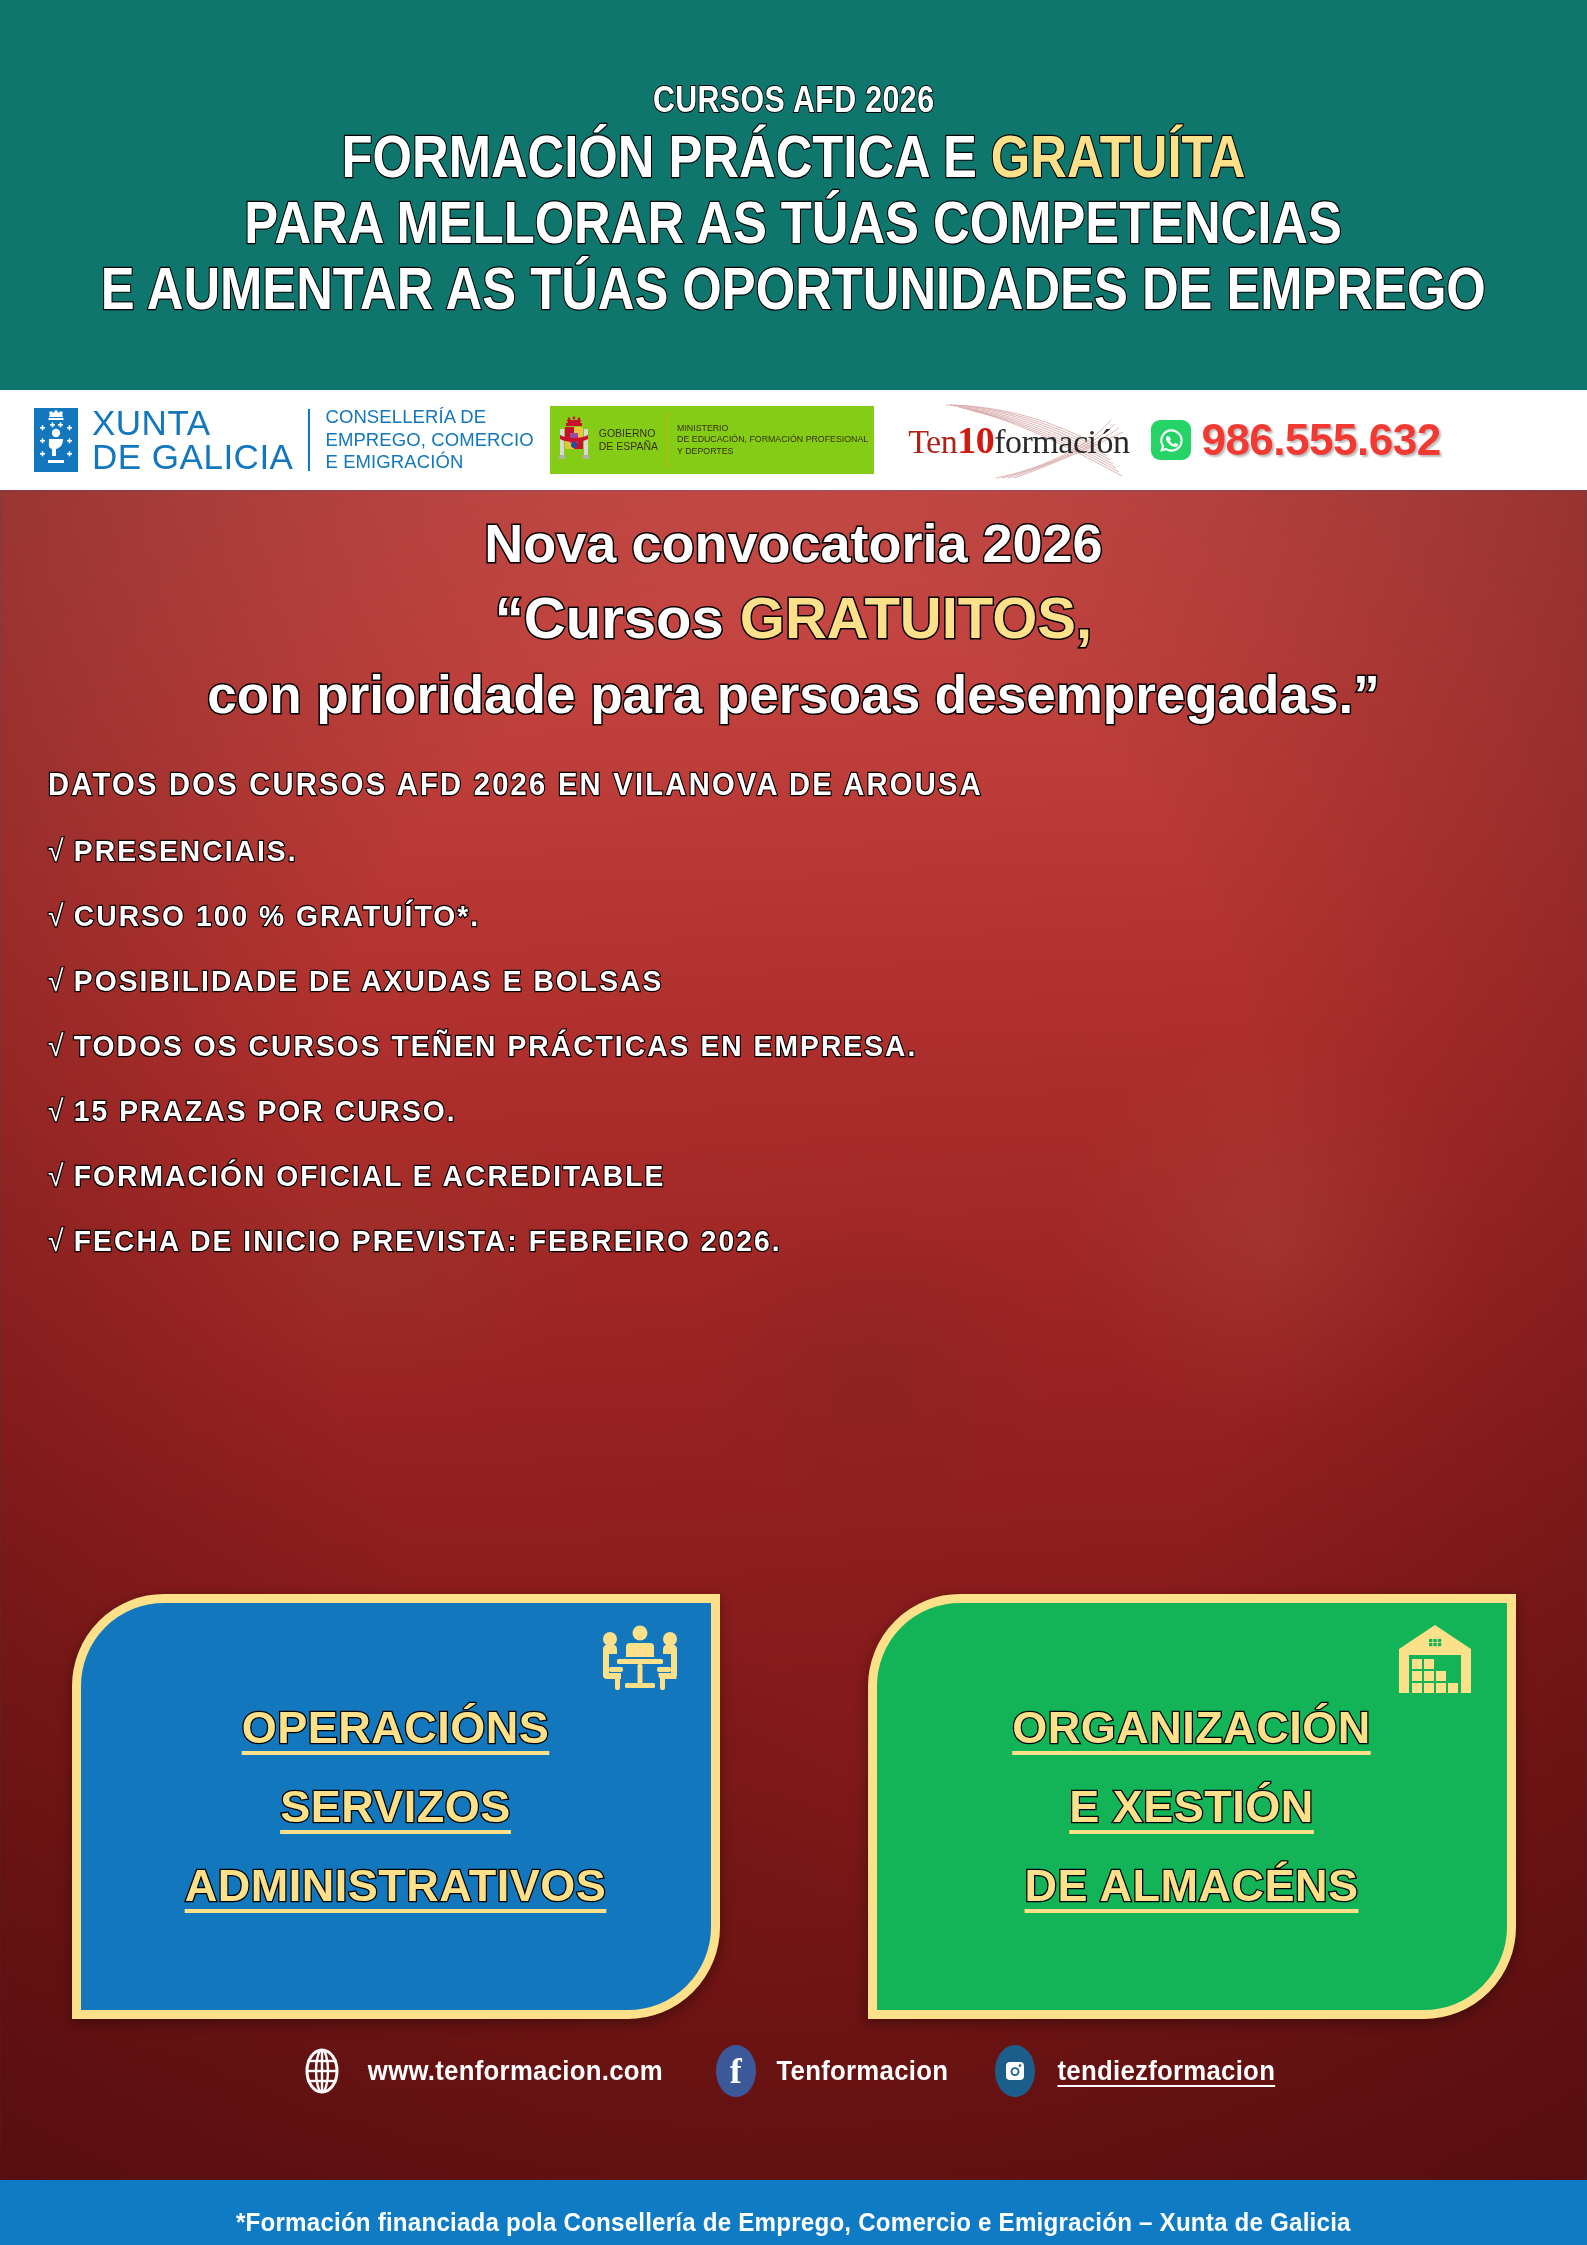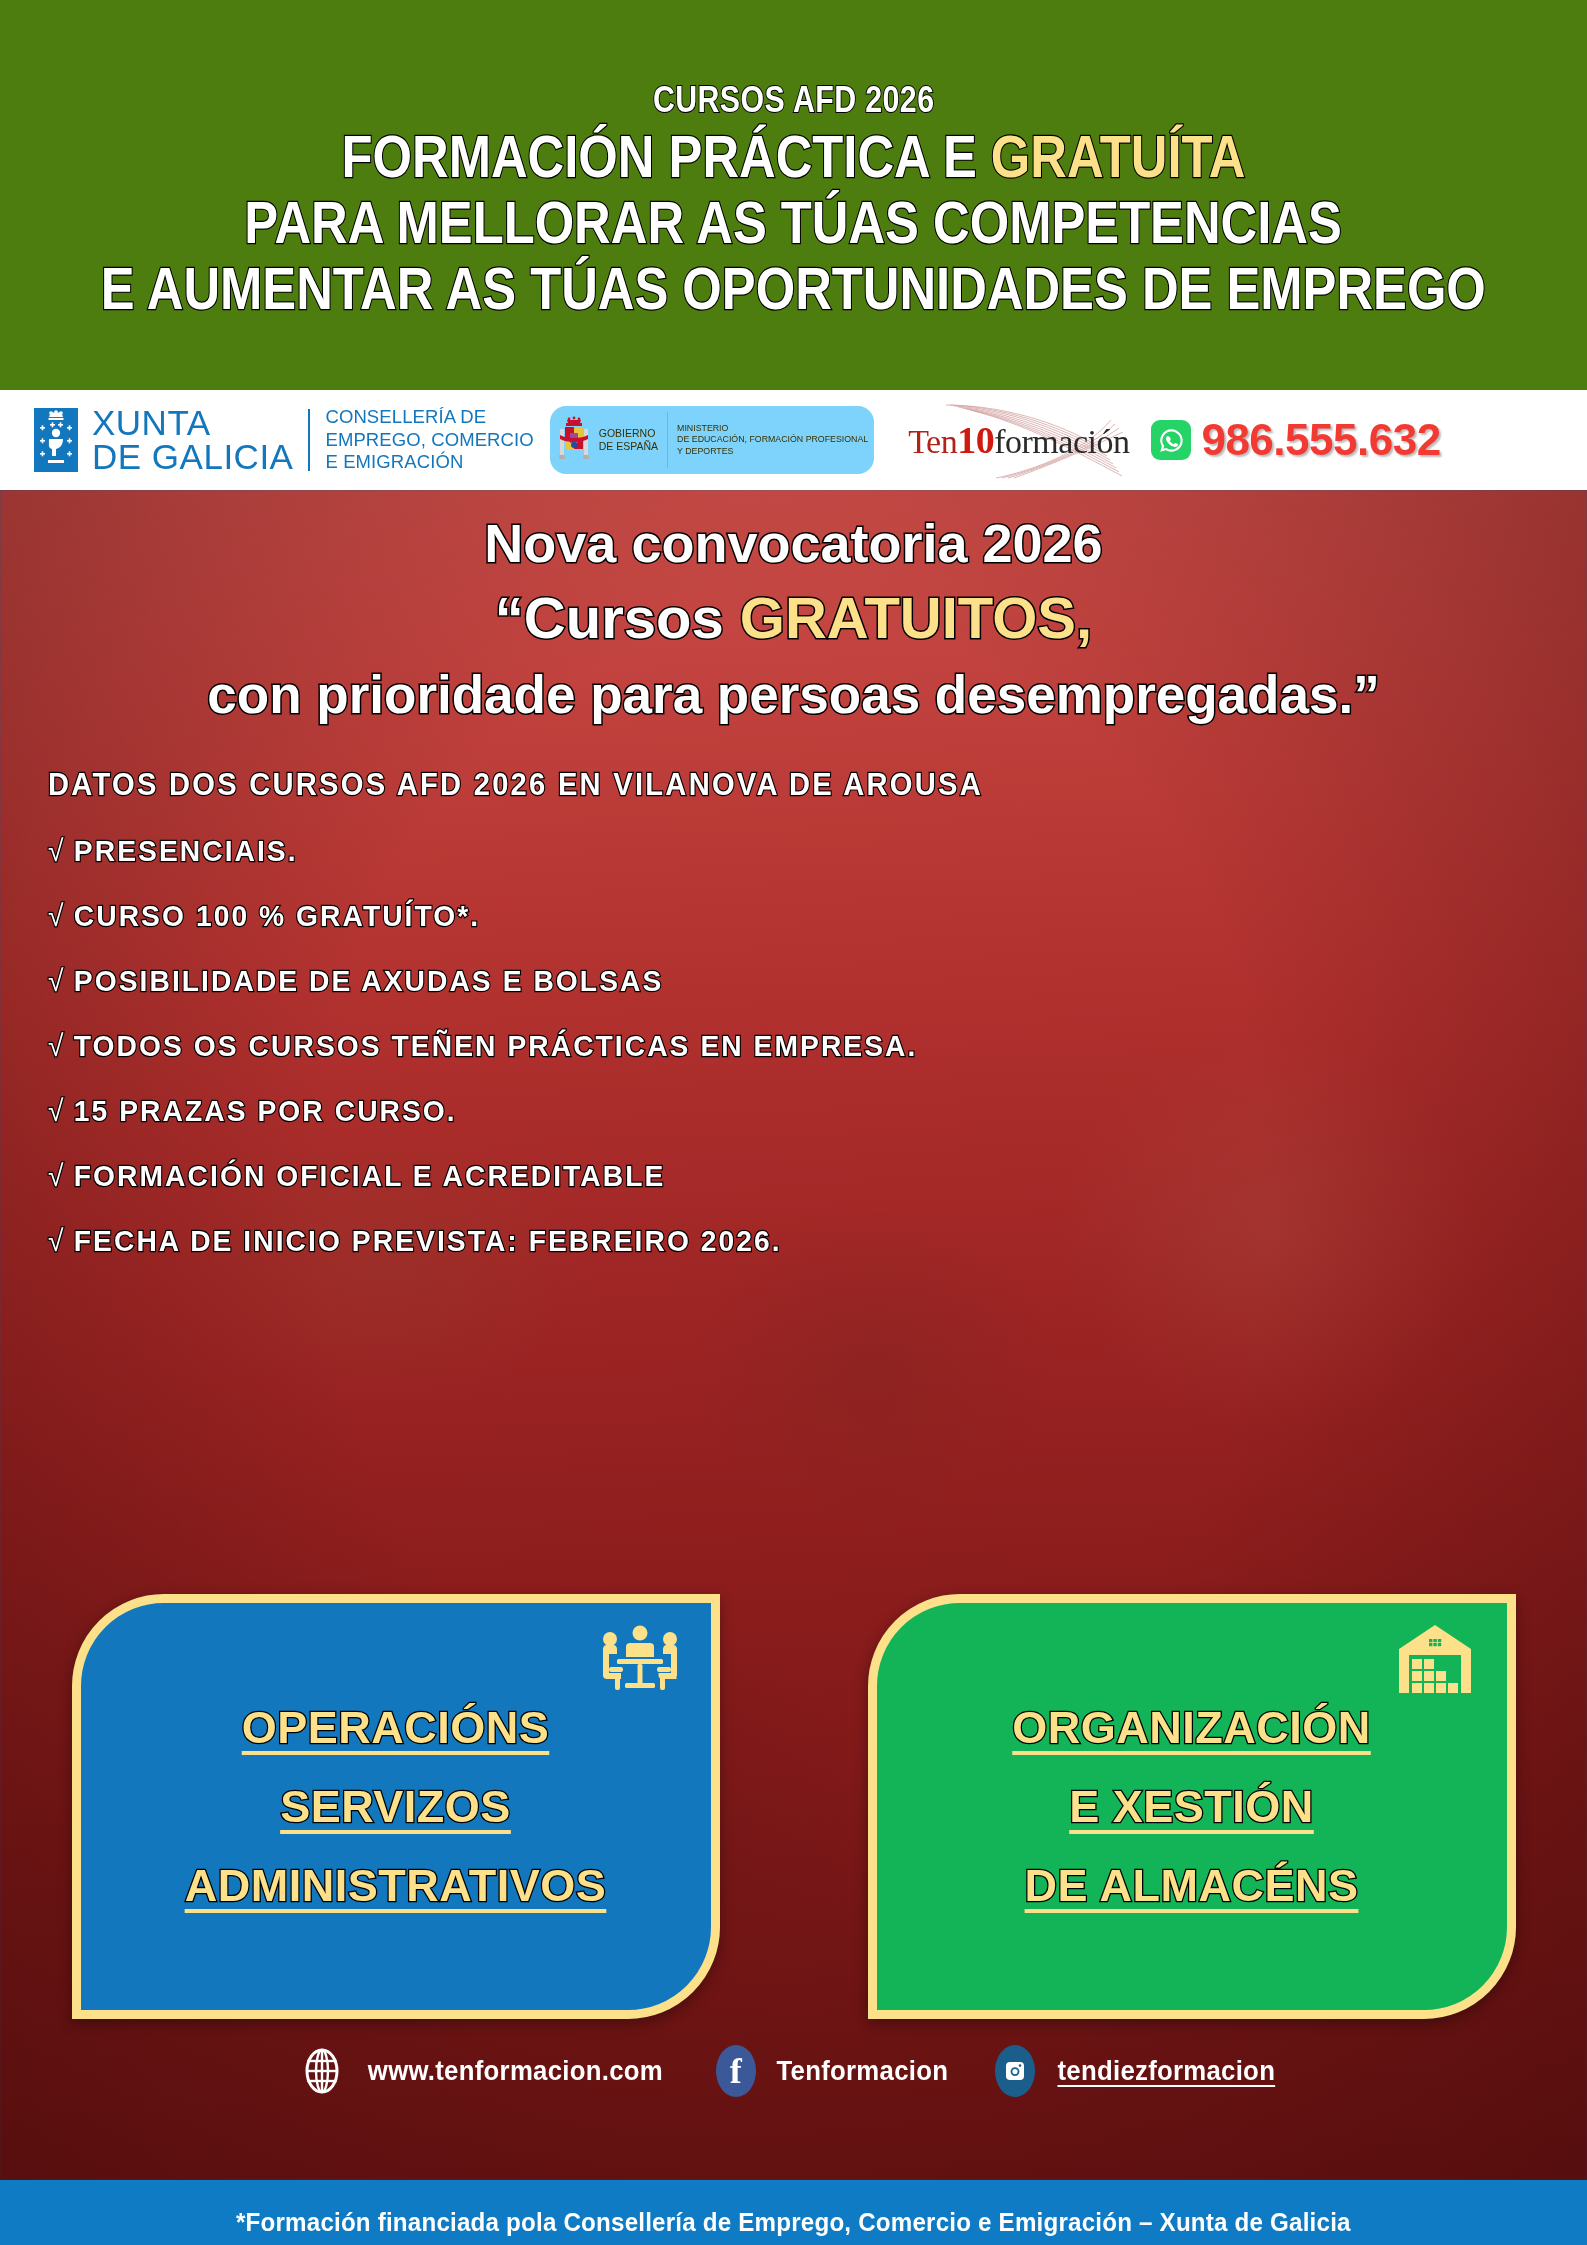--- a/index.html
+++ b/index.html
@@ -7,21 +7,21 @@
   body {
     font-family:"Liberation Sans", sans-serif;
     background:#0E7BC4;
     overflow:hidden;
     position:relative;
   }
 
   
   .header {
     position:absolute; left:0; top:0; width:1587px; height:390px;
-    background:#4d7c0f;
+    background:#0f766e;
     display:flex; flex-direction:column;
     align-items:center; justify-content:center;
     padding-top:14px;
   }
   .hdr-kicker {
     font-size:37px; font-weight:bold; color:#ffffff;
     letter-spacing:0.5px; line-height:1.05;
     font-stretch:condensed;
     transform:scaleX(0.82);
     -webkit-text-stroke:2px #000;
@@ -53,22 +53,22 @@
   .xunta-word {
     font-size:35px; line-height:0.97; color:#1277BC;
     font-weight:400; letter-spacing:0.5px;
   }
   .xunta-div { width:2px; height:62px; background:#1277BC; margin:0 15px; }
   .conselleria {
     font-size:18.5px; line-height:1.22; color:#1277BC;
     font-weight:400; letter-spacing:0.1px; white-space:nowrap;
   }
   .gob {
-    display:flex; align-items:stretch; background:#7dd3fc;
-    height:68px; margin-left:16px; padding:0 6px;border-radius:16px;
+    display:flex; align-items:stretch; background:#84cc16;
+    height:68px; margin-left:16px; padding:0 6px;
   }
   .gob-crest { width:38px; display:flex; align-items:center; }
   .gob-t1 {
     font-size:10.5px; line-height:1.22; color:#3a3000;
     align-self:center; margin-left:5px; white-space:nowrap; font-weight:500;
   }
   .gob-sep { width:1px; background:#cfae08; margin:6px 9px; }
   .gob-t2 {
     font-size:8.8px; line-height:1.3; color:#3a3000;
     align-self:center; white-space:nowrap; font-weight:500;

